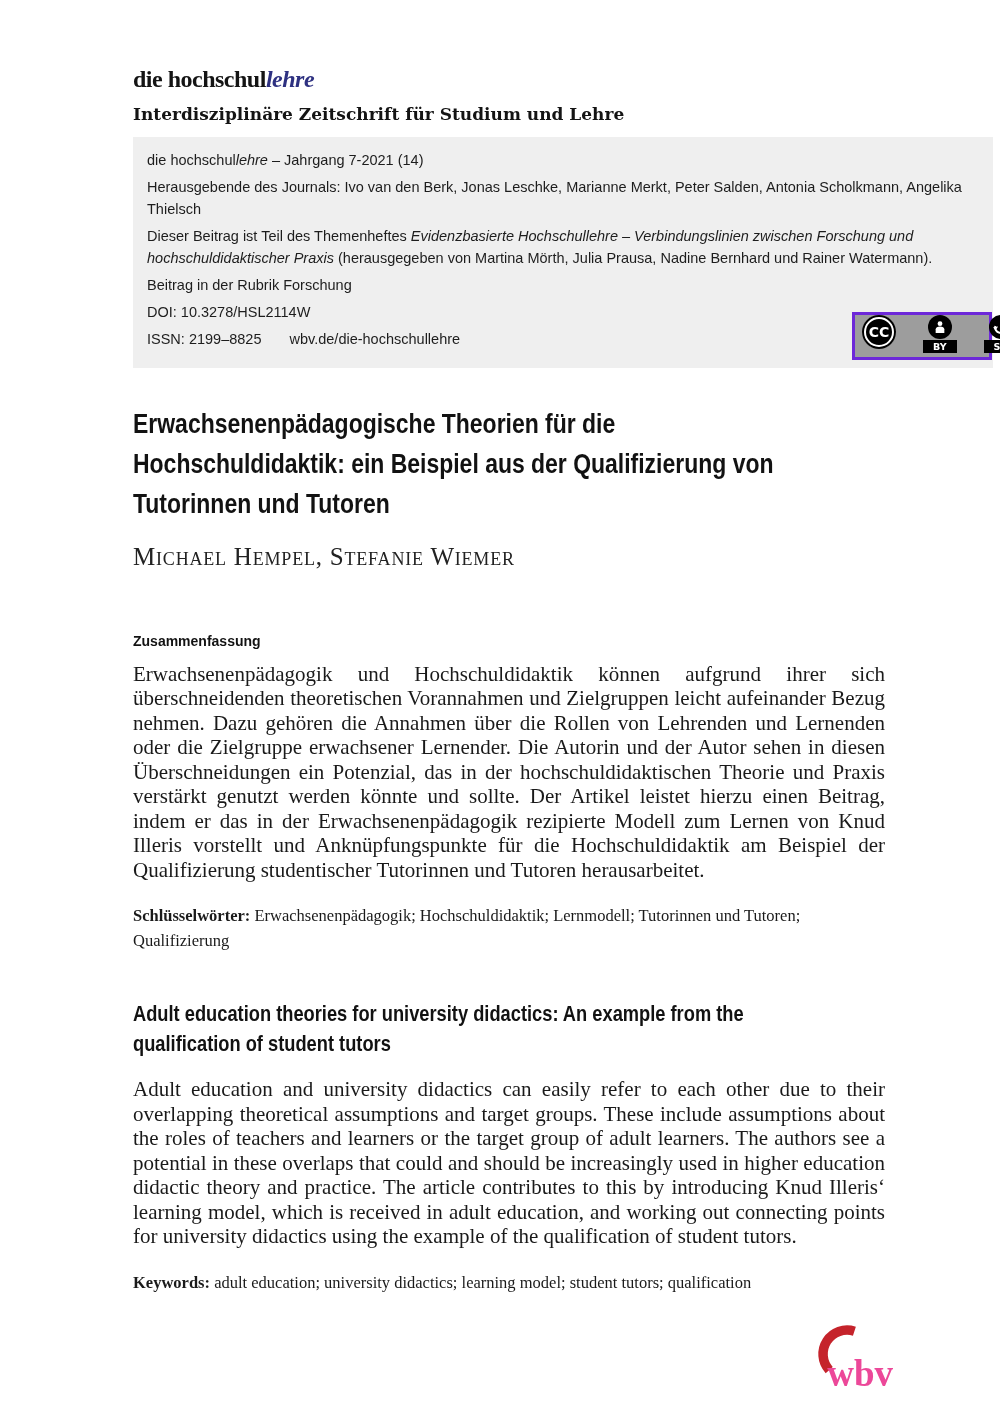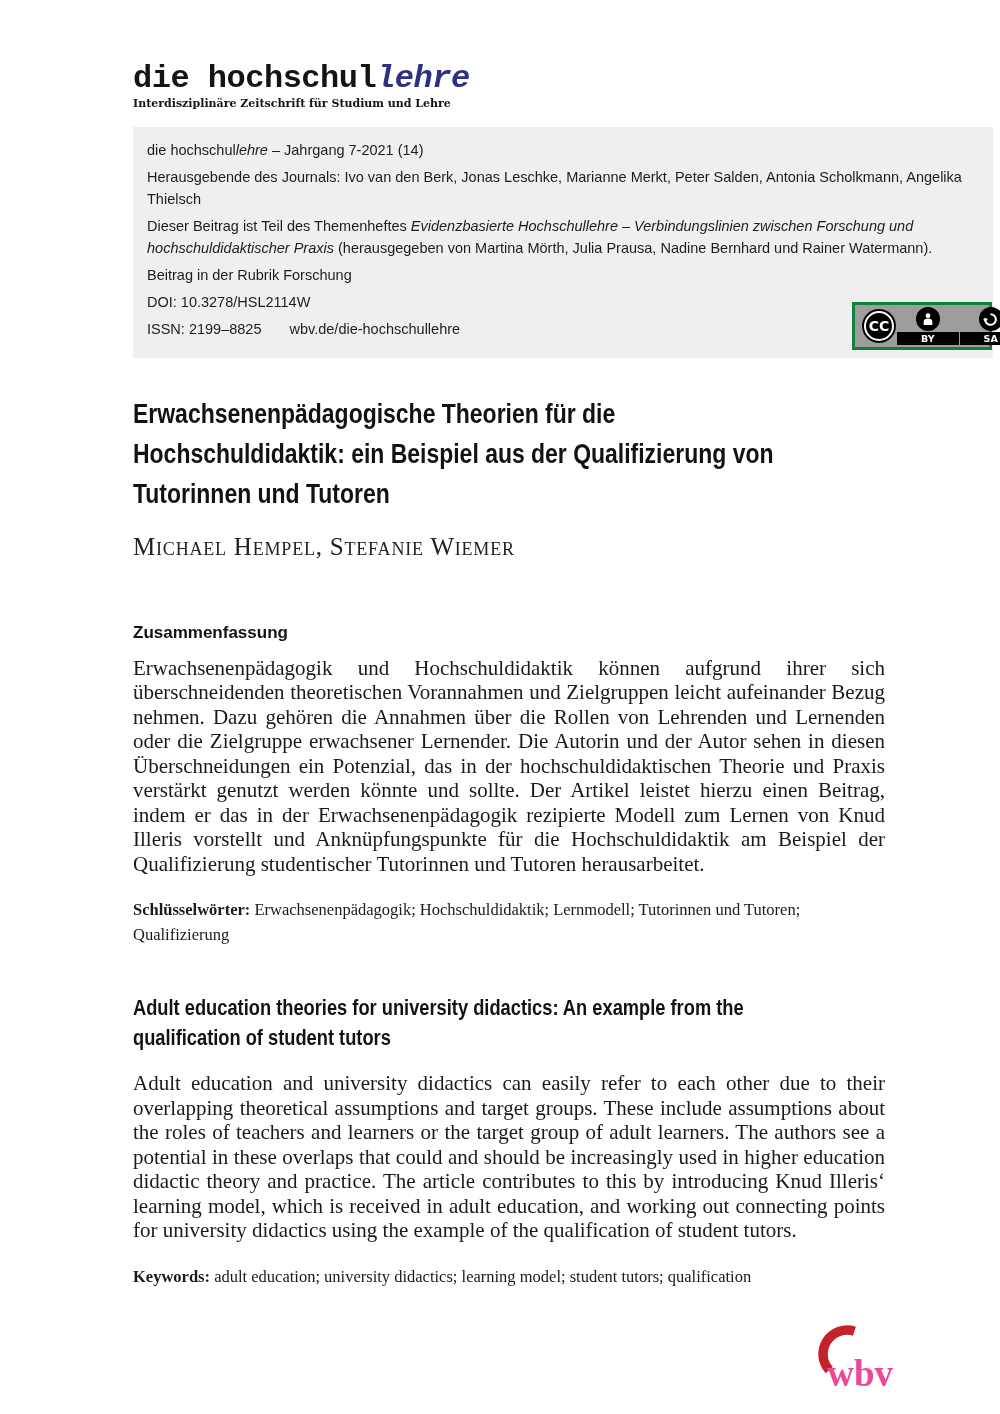--- a/index.html
+++ b/index.html
@@ -10,34 +10,34 @@
     background: #ffffff;
     font-family: "Liberation Serif", serif;
     color: #1a1a1a;
     overflow: hidden;
   }
   .content { position: absolute; left: 133px; top: 0; width: 752px; }
 
   
   .masthead { margin-top: 62px; }
   .masthead-title {
-    font-family: Liberation Mono, monospace;
-    font-weight: bold;
-    font-size: 32px;
+    font-family: Liberation Serif, serif;
+    font-weight: bold;
+    font-size: 24px;
     line-height: 34px;
     letter-spacing: -0.5px;
     color: #141414;
   }
   .masthead-title .brand-blue { color: #2e3181; font-style: italic; }
   .masthead-sub {
     font-family: "DejaVu Serif", serif;
     font-weight: bold;
-    font-size: 11px;
+    font-size: 17px;
     line-height: 14px;
-    margin-top: 1px;
+    margin-top: 11px;
     color: #141414;
   }
 
   
   .info-box {
     position: relative;
     margin-top: 16px;
     width: 860px;
     box-sizing: border-box;
     background: #efefef;
@@ -54,25 +54,24 @@
 
   
   .cc-badge {
     position: absolute;
     right: 1px;
     bottom: 8px;
     width: 140px;
     height: 48px;
     box-sizing: border-box;
     background: #9d9d9d;
-    border: 3px solid #15803d;
+    border: 3px solid #6d28d9;
     display: flex;
-    align-items: center;
     padding: 0 7px;
-    gap: 1px;
+    gap: 27px;
   }
   .cc-logo {
     width: 34px; height: 34px;
     border-radius: 50%;
     background: #000;
     color: #fff;
     display: flex; align-items: center; justify-content: center;
     font-family: "DejaVu Sans", sans-serif;
     font-weight: bold;
     font-size: 14px;
@@ -85,21 +84,21 @@
     border-radius: 50%;
     background: #000;
     display: flex; align-items: center; justify-content: center;
   }
   .cc-label {
     background: #000; color: #fff;
     font-family: "DejaVu Sans", sans-serif;
     font-weight: bold;
     font-size: 9.5px;
     line-height: 13px;
-    padding: 0 24px;
+    padding: 0 10px;
   }
 
   
   .title-de {
     margin-top: 36px;
     font-family: "Liberation Sans", sans-serif;
     font-weight: bold;
     font-size: 28px;
     line-height: 40px;
     color: #121212;
@@ -115,21 +114,21 @@
     font-variant: small-caps;
     font-size: 25px;
     letter-spacing: 0.8px;
     color: #222;
   }
 
   
   .sec-heading {
     font-family: "Liberation Sans", sans-serif;
     font-weight: bold;
-    font-size: 17px;
+    font-size: 14px;
     color: #121212;
   }
   .h-zusammenfassung { margin-top: 62px; }
   .h-abstract { margin-top: 28px; }
 
   
   .body-text {
     margin-top: 13px;
     font-size: 21px;
     line-height: 24.5px;

